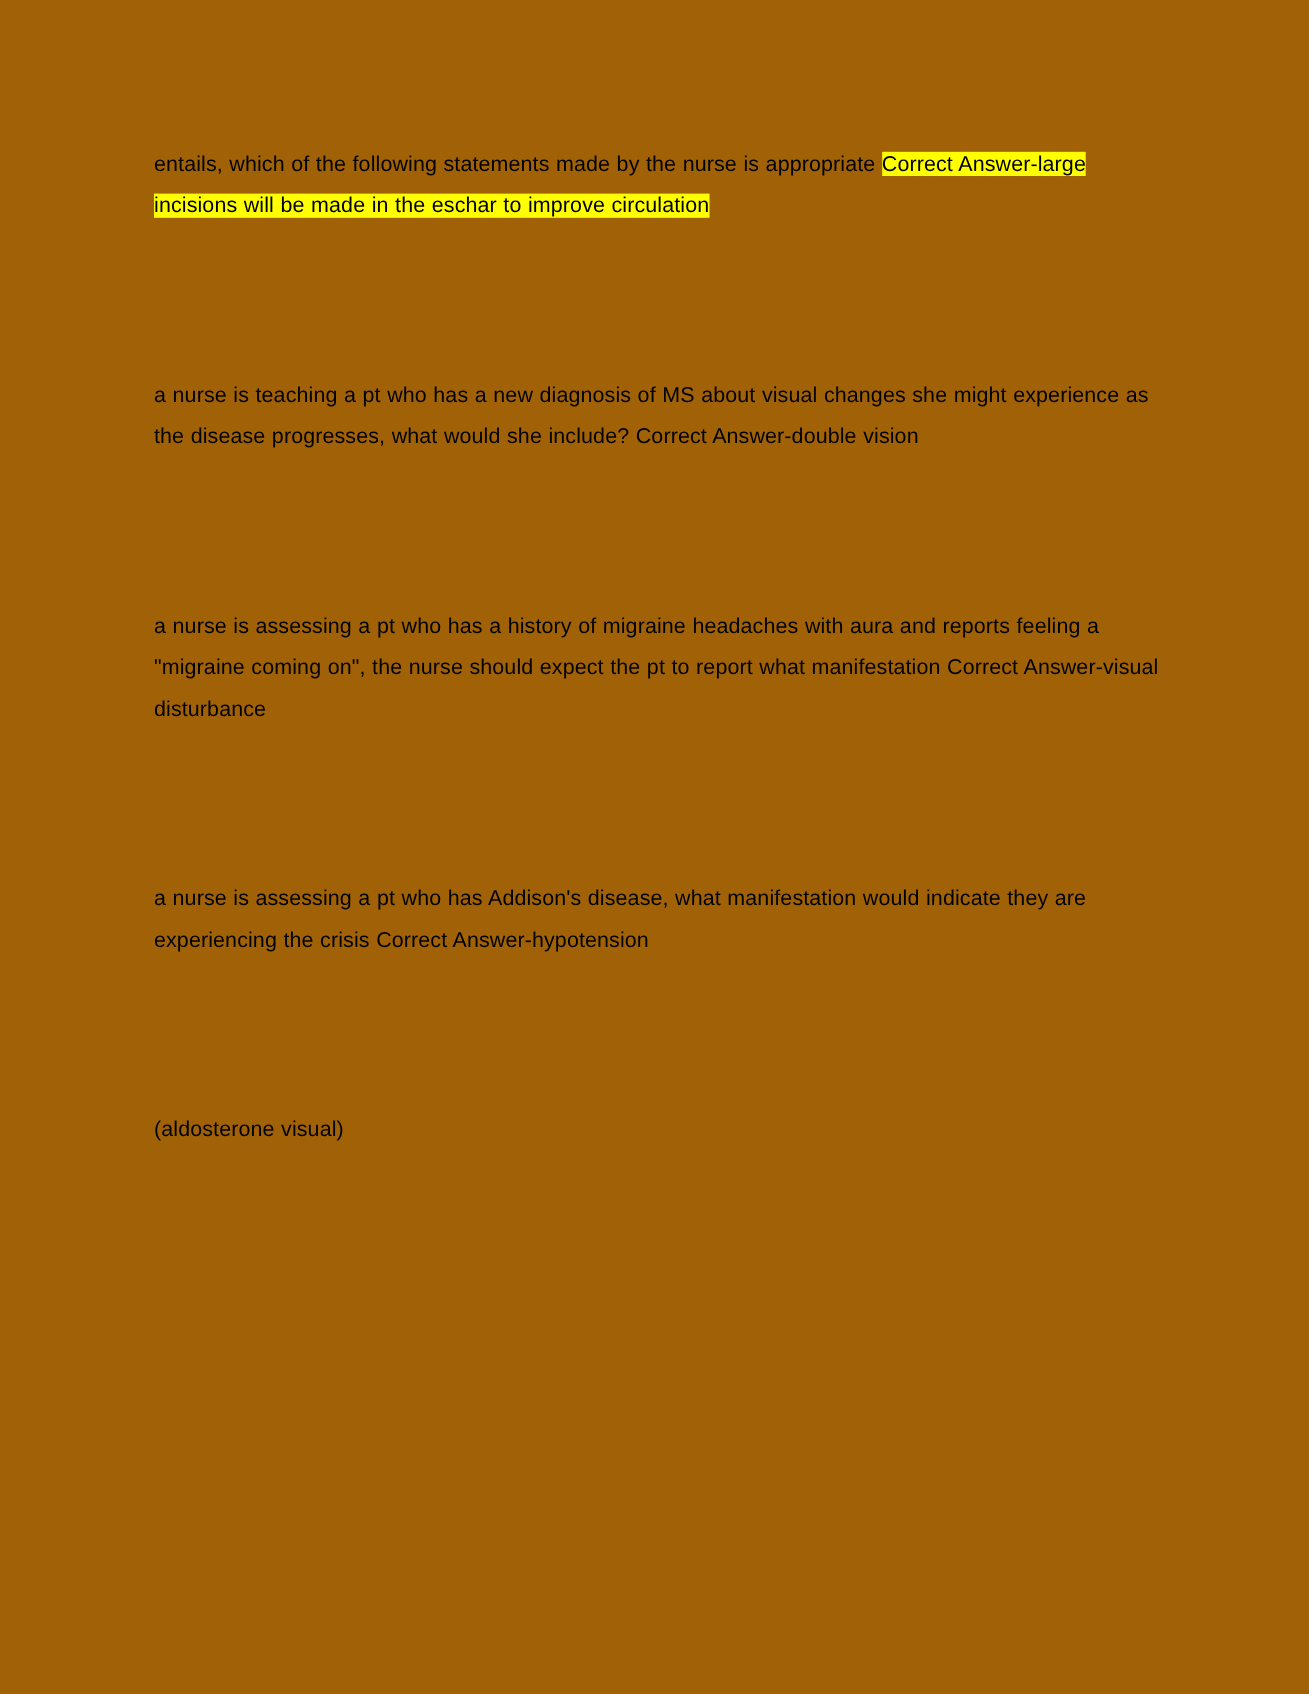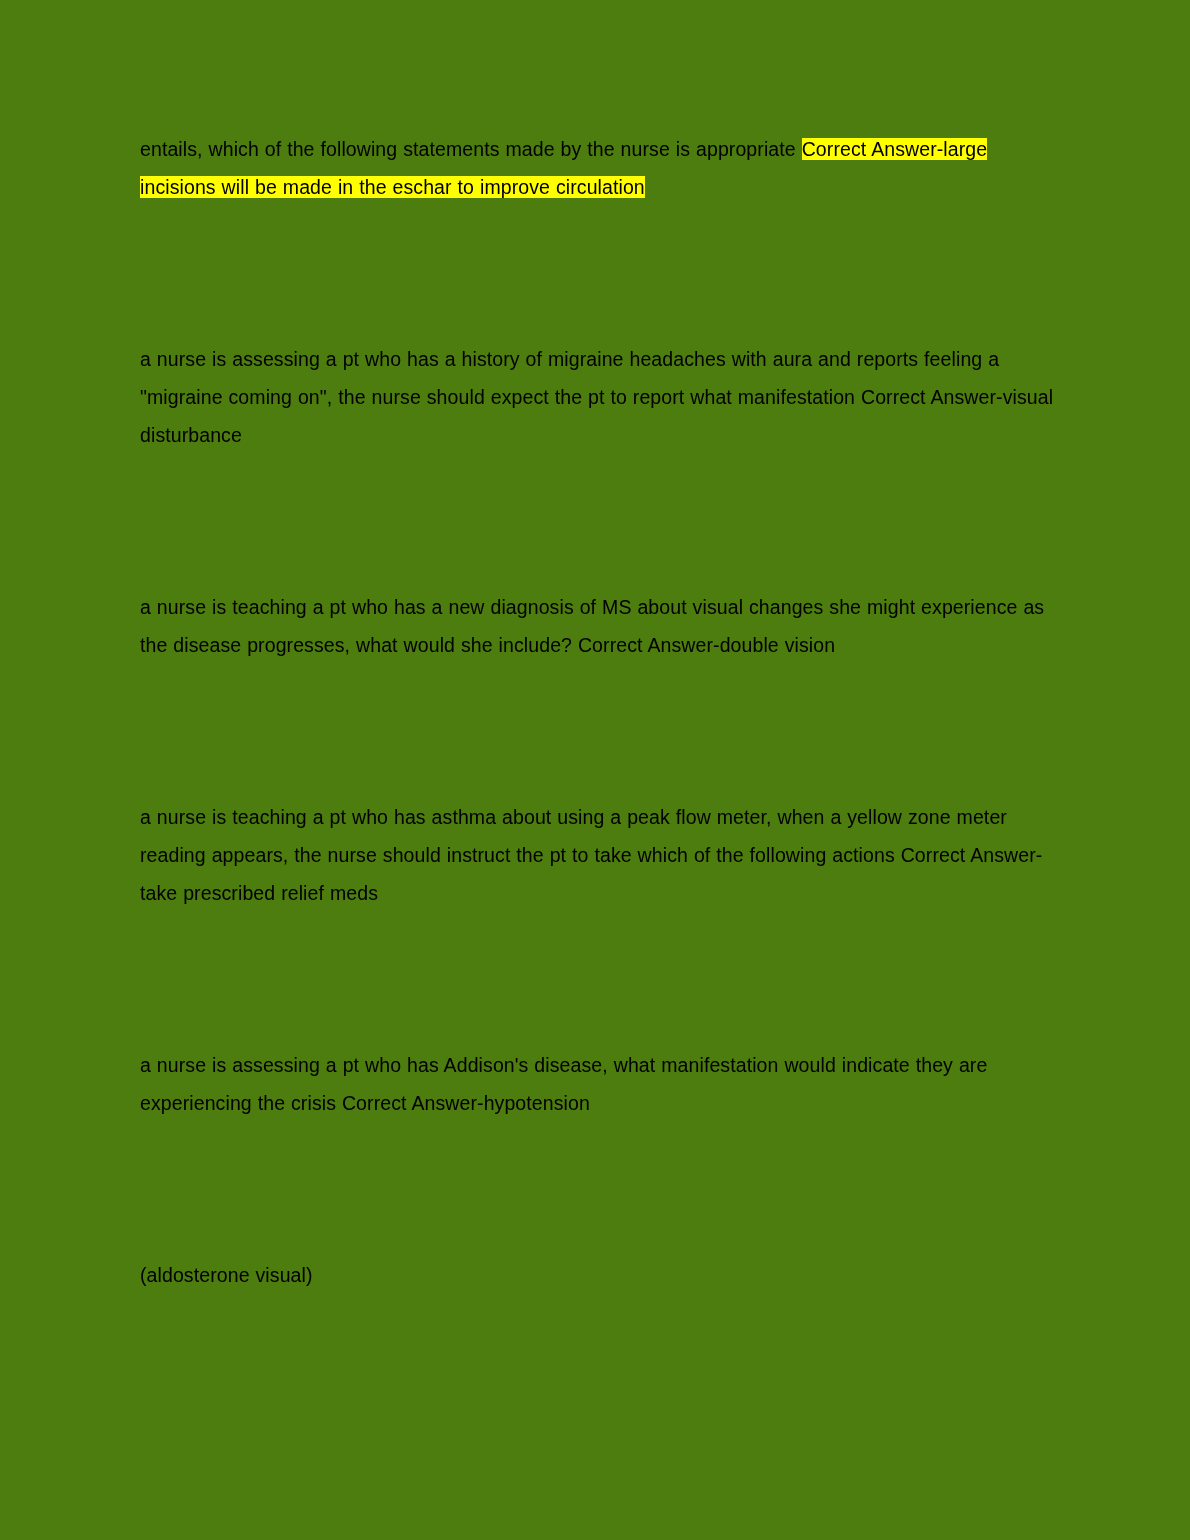--- a/index.html
+++ b/index.html
@@ -8,21 +8,21 @@
     background: #ffffff;
   }
   body {
     font-family: "Liberation Sans", sans-serif;
     color: #000000;
   }
   .page {
     position: relative;
     width: 1190px;
     height: 1540px;
-    background: #4d7c0f;
+    background: #a16207;
     box-sizing: border-box;
     padding: 130px 69px 0 140px;
     overflow: hidden;
   }
   .doc-body {
     width: 920px;
   }
   .para {
     font-size: 19.5px;
     line-height: 38px;
@@ -44,30 +44,27 @@
 
 <div class="page">
   <div class="doc-body">
 
     <p class="para">
       <span>entails, which of the following statements made by the nurse is appropriate </span><span class="hl">Correct Answer-large incisions will be made in the eschar to improve circulation</span>
     </p>
 
 
     <p class="para">
-      <span>a nurse is assessing a pt who has a history of migraine headaches with aura and reports feeling a "migraine coming on", the nurse should expect the pt to report what manifestation Correct Answer-visual disturbance</span>
-    </p>
-
-    <p class="para">
       <span>a nurse is teaching a pt who has a new diagnosis of MS about visual changes she might experience as the disease progresses, what would she include? Correct Answer-double vision</span>
     </p>
 
     <p class="para">
-      <span>a nurse is teaching a pt who has asthma about using a peak flow meter, when a yellow zone meter reading appears, the nurse should instruct the pt to take which of the following actions Correct Answer-take prescribed relief meds</span>
+      <span>a nurse is assessing a pt who has a history of migraine headaches with aura and reports feeling a "migraine coming on", the nurse should expect the pt to report what manifestation Correct Answer-visual disturbance</span>
     </p>
+
 
     <p class="para">
       <span>a nurse is assessing a pt who has Addison's disease, what manifestation would indicate they are experiencing the crisis Correct Answer-hypotension</span>
     </p>
 
     <p class="para">
       <span>(aldosterone visual)</span>
     </p>
 
   </div>

